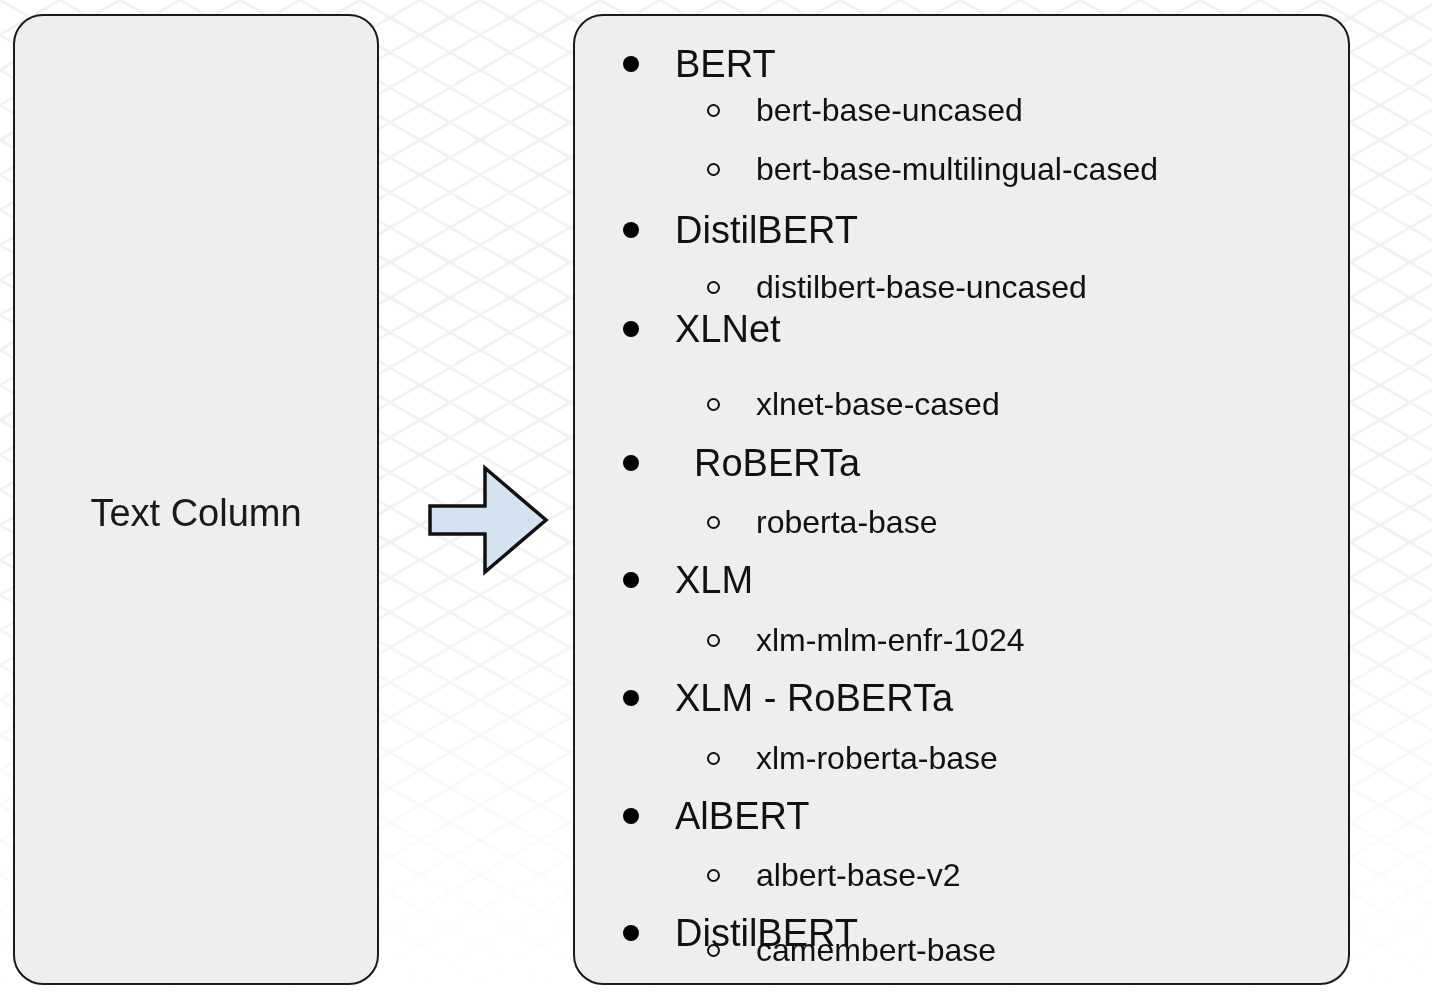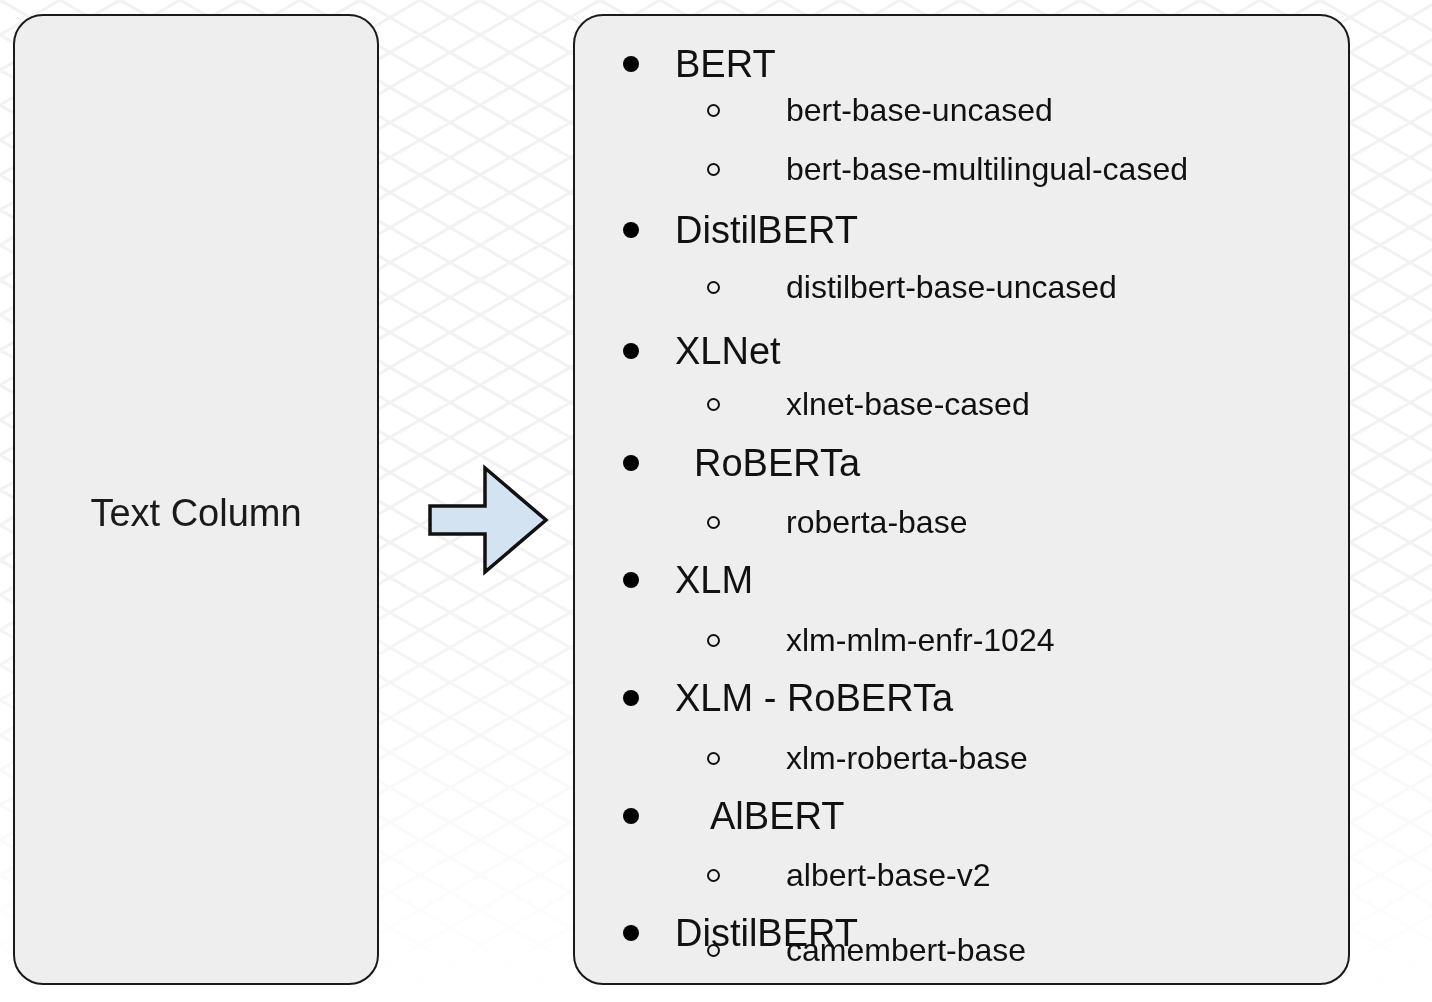--- a/index.html
+++ b/index.html
@@ -99,21 +99,20 @@
     font-size: 38px;
     color: #111111;
     line-height: 1;
   }
 
   .list-item.level-2 {
     left: 132px;
     font-size: 32px;
     color: #111111;
     line-height: 1;
-    gap: 30px;
   }
 
   .bullet-disc {
     width: 16px;
     height: 16px;
     border-radius: 50%;
     background: #000000;
     flex: 0 0 auto;
   }
 
@@ -181,21 +180,21 @@
           <span class="item-label">bert-base-multilingual-cased</span>
         </div>
         <div class="list-item level-1" style="top: 195px;">
           <span class="bullet-disc"></span>
           <span class="item-label">DistilBERT</span>
         </div>
         <div class="list-item level-2" style="top: 255px;">
           <span class="bullet-circle"></span>
           <span class="item-label">distilbert-base-uncased</span>
         </div>
-        <div class="list-item level-1" style="top: 316px;">
+        <div class="list-item level-1" style="top: 294px;">
           <span class="bullet-disc"></span>
           <span class="item-label">XLNet</span>
         </div>
         <div class="list-item level-2" style="top: 372px; text-align: right;">
           <span class="bullet-circle"></span>
           <span class="item-label">xlnet-base-cased</span>
         </div>
         <div class="list-item level-1" style="top: 428px; gap: 19px;">
           <span class="bullet-disc"></span>
           <span class="item-label">RoBERTa</span>
@@ -213,21 +212,21 @@
           <span class="item-label">xlm-mlm-enfr-1024</span>
         </div>
         <div class="list-item level-1" style="top: 663px;">
           <span class="bullet-disc"></span>
           <span class="item-label">XLM - RoBERTa</span>
         </div>
         <div class="list-item level-2" style="top: 726px;">
           <span class="bullet-circle"></span>
           <span class="item-label">xlm-roberta-base</span>
         </div>
-        <div class="list-item level-1" style="top: 781px; gap: 35px;">
+        <div class="list-item level-1" style="top: 781px;">
           <span class="bullet-disc"></span>
           <span class="item-label">AlBERT</span>
         </div>
         <div class="list-item level-2" style="top: 843px;">
           <span class="bullet-circle"></span>
           <span class="item-label">albert-base-v2</span>
         </div>
         <div class="list-item level-1" style="top: 898px;">
           <span class="bullet-disc"></span>
           <span class="item-label">DistilBERT</span>

